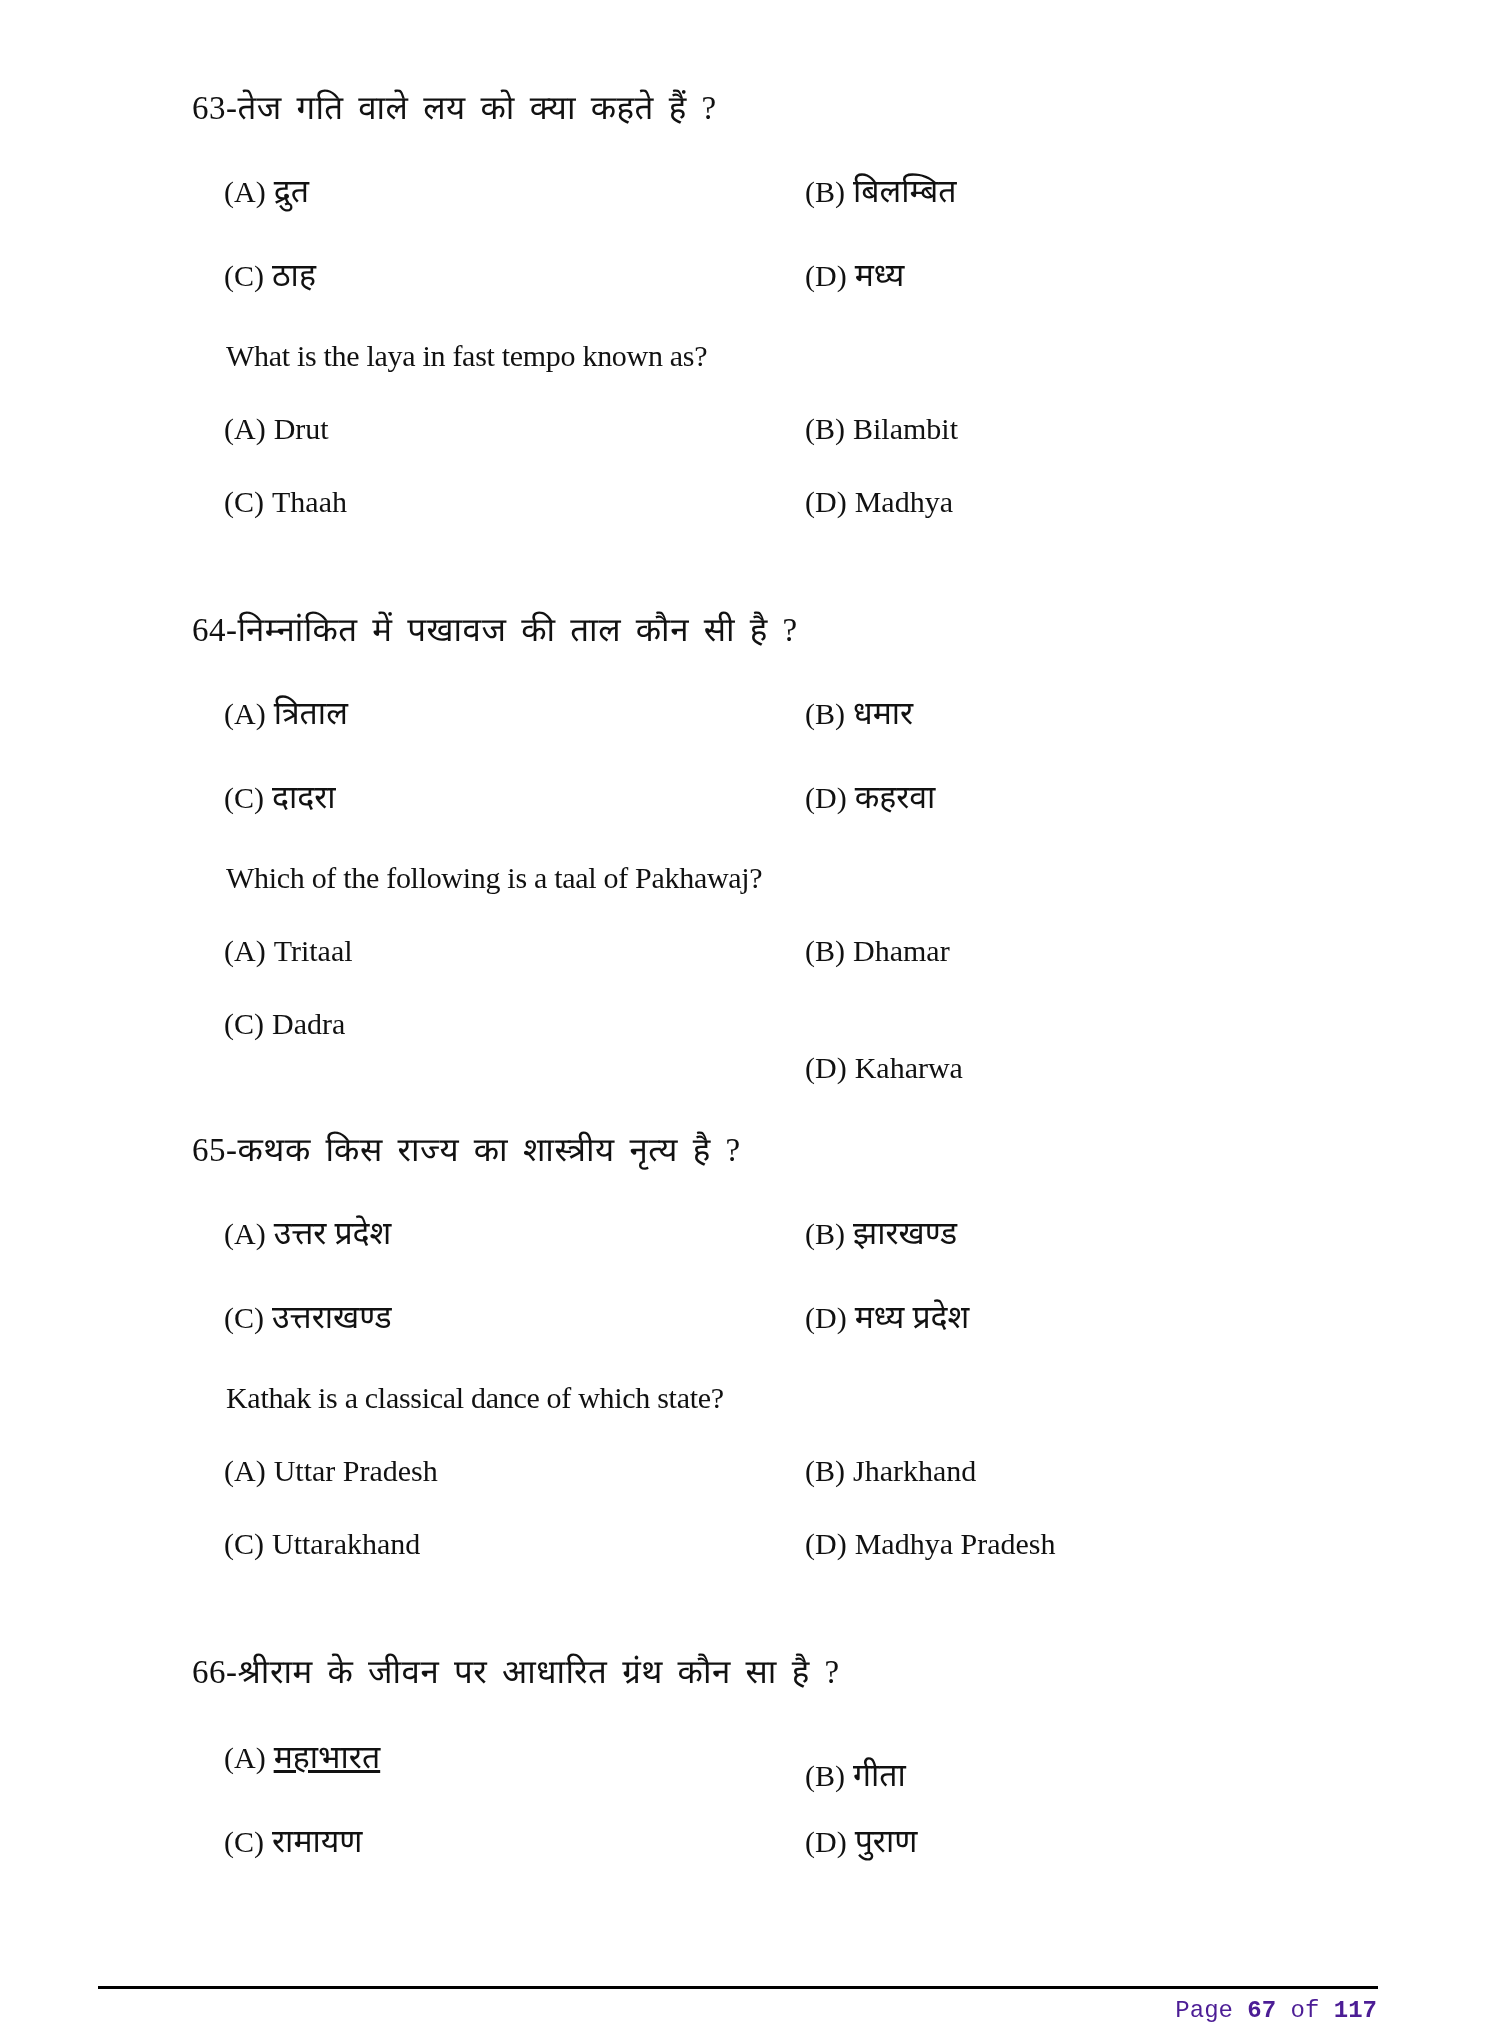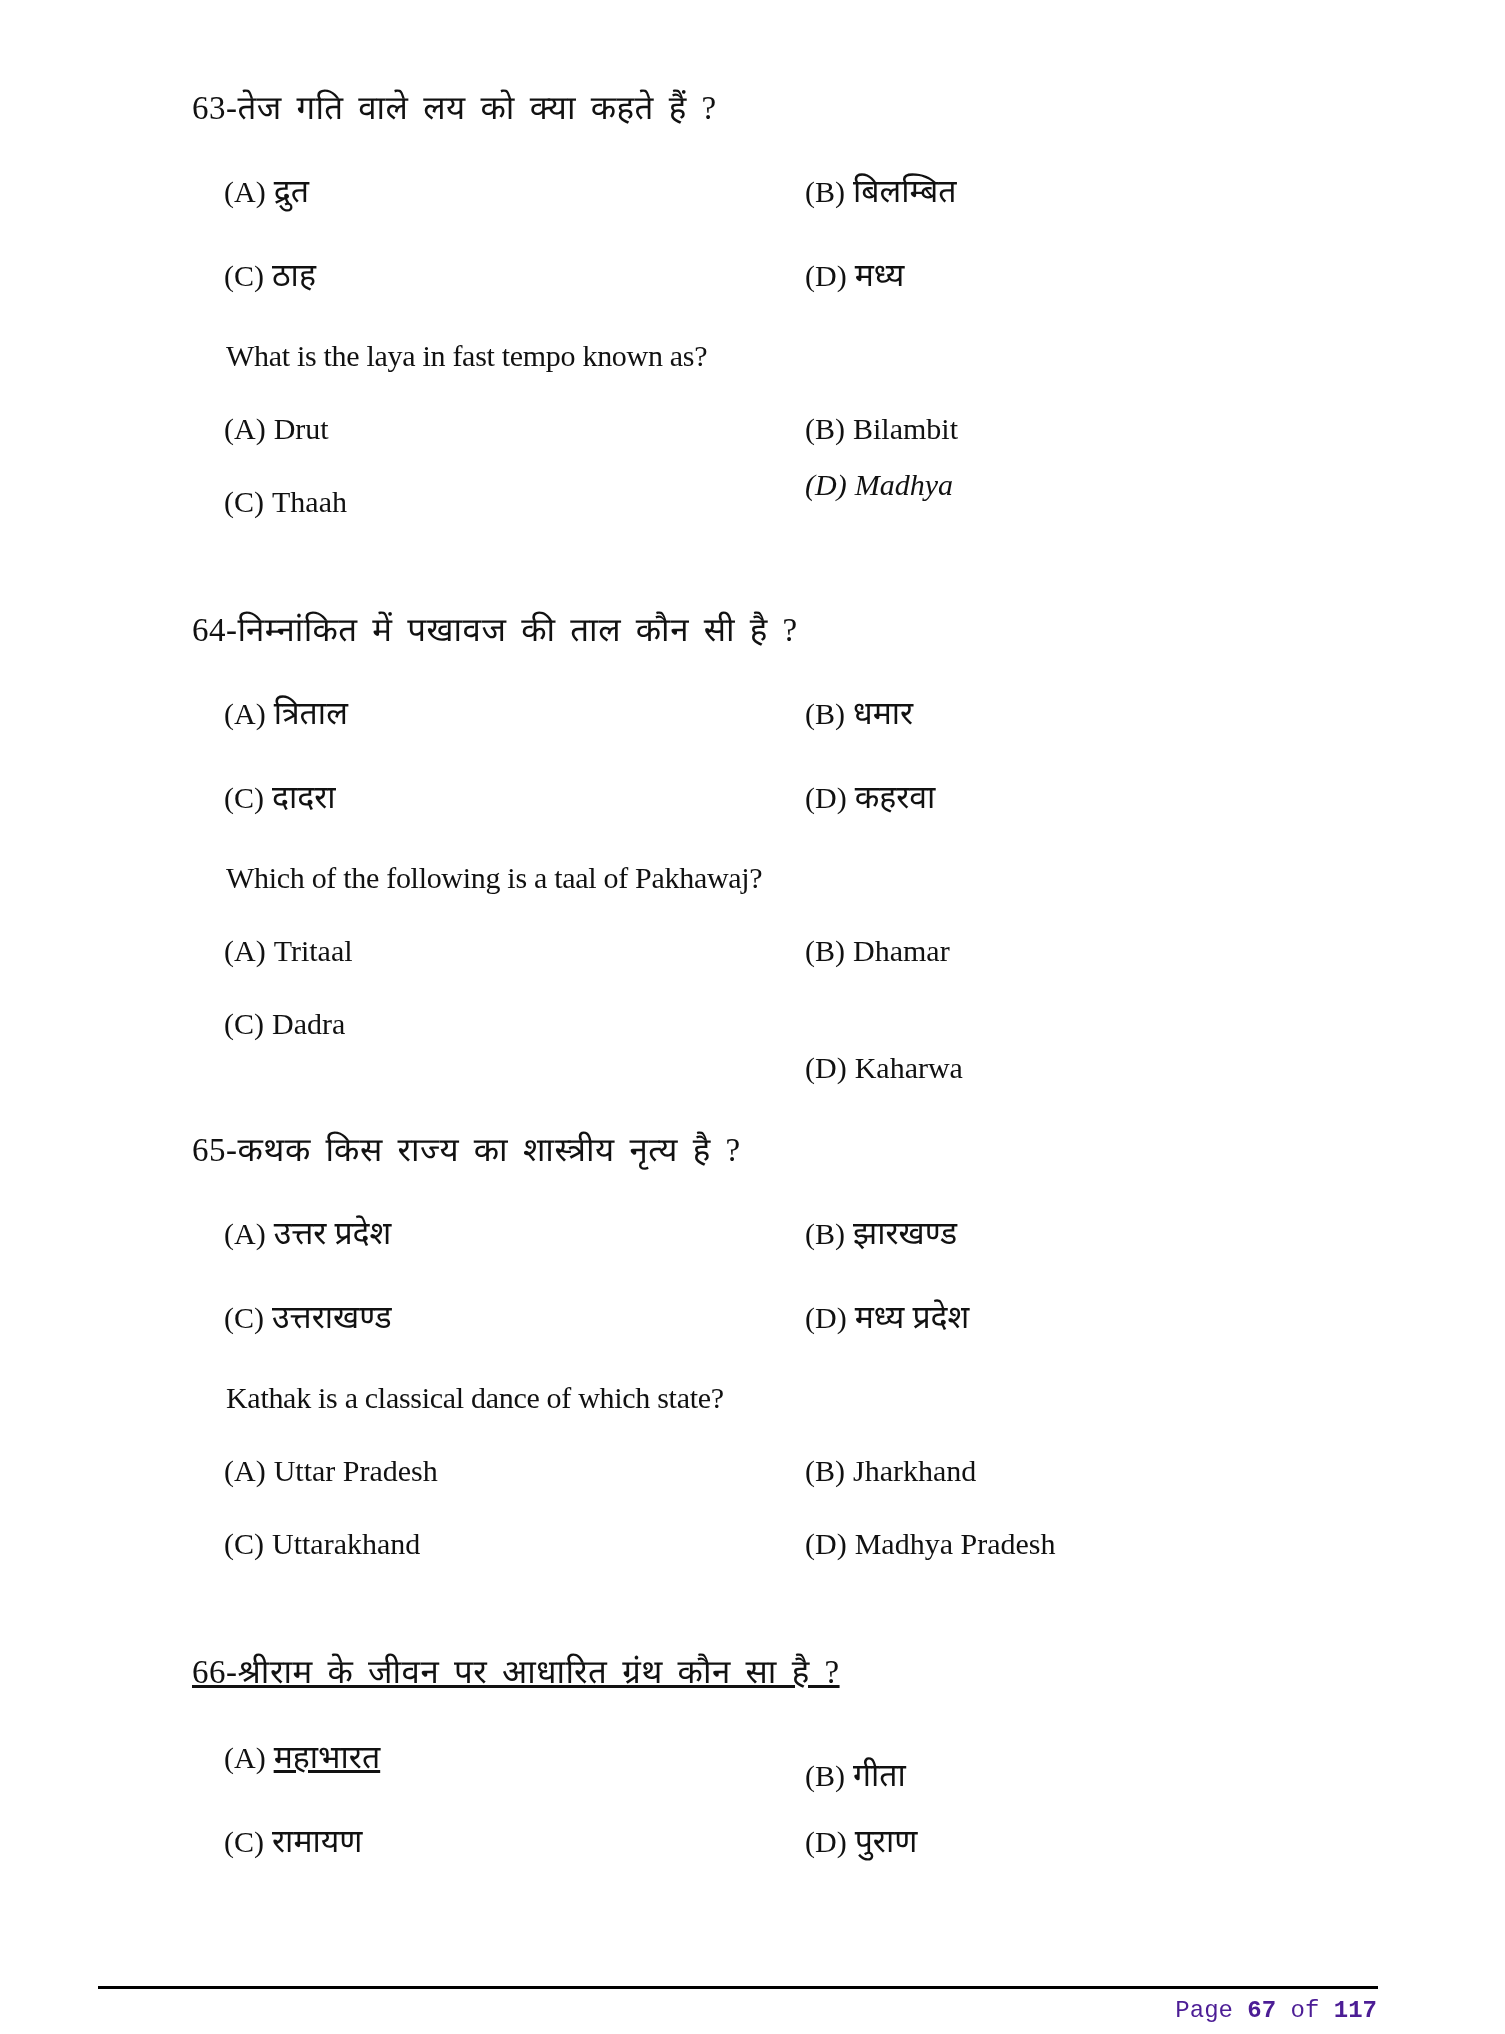--- a/index.html
+++ b/index.html
@@ -103,21 +103,21 @@
 
     <div class="option col-left" style="top:410px;">
       <span class="opt-letter">(A)</span><span class="opt-text">Drut</span>
     </div>
     <div class="option col-right" style="top:410px;">
       <span class="opt-letter">(B)</span><span class="opt-text">Bilambit</span>
     </div>
     <div class="option col-left" style="top:483px;">
       <span class="opt-letter">(C)</span><span class="opt-text">Thaah</span>
     </div>
-    <div class="option col-right" style="top:466px;font-style:italic;">
+    <div class="option col-right" style="top:483px;">
       <span class="opt-letter">(D)</span><span class="opt-text">Madhya</span>
     </div>
   </div>
 
   <div class="question-block" style="top:0;">
     <div class="q-hindi" style="top:610px;">64-निम्नांकित में पखावज की ताल कौन सी है ?</div>
 
     <div class="option col-left hindi" style="top:694px;">
       <span class="opt-letter">(A)</span><span class="opt-text">त्रिताल</span>
     </div>
@@ -173,21 +173,21 @@
     </div>
     <div class="option col-left" style="top:1525px;">
       <span class="opt-letter">(C)</span><span class="opt-text">Uttarakhand</span>
     </div>
     <div class="option col-right" style="top:1525px;">
       <span class="opt-letter">(D)</span><span class="opt-text">Madhya Pradesh</span>
     </div>
   </div>
 
   <div class="question-block" style="top:0;">
-    <div class="q-hindi" style="top:1652px;text-decoration:underline;">66-श्रीराम के जीवन पर आधारित ग्रंथ कौन सा है ?</div>
+    <div class="q-hindi" style="top:1652px;">66-श्रीराम के जीवन पर आधारित ग्रंथ कौन सा है ?</div>
 
     <div class="option col-left hindi" style="top:1738px;text-decoration:underline;">
       <span class="opt-letter">(A)</span><span class="opt-text">महाभारत</span>
     </div>
     <div class="option col-right hindi" style="top:1738px;margin-top:18px;">
       <span class="opt-letter">(B)</span><span class="opt-text">गीता</span>
     </div>
     <div class="option col-left hindi" style="top:1822px;">
       <span class="opt-letter">(C)</span><span class="opt-text">रामायण</span>
     </div>

